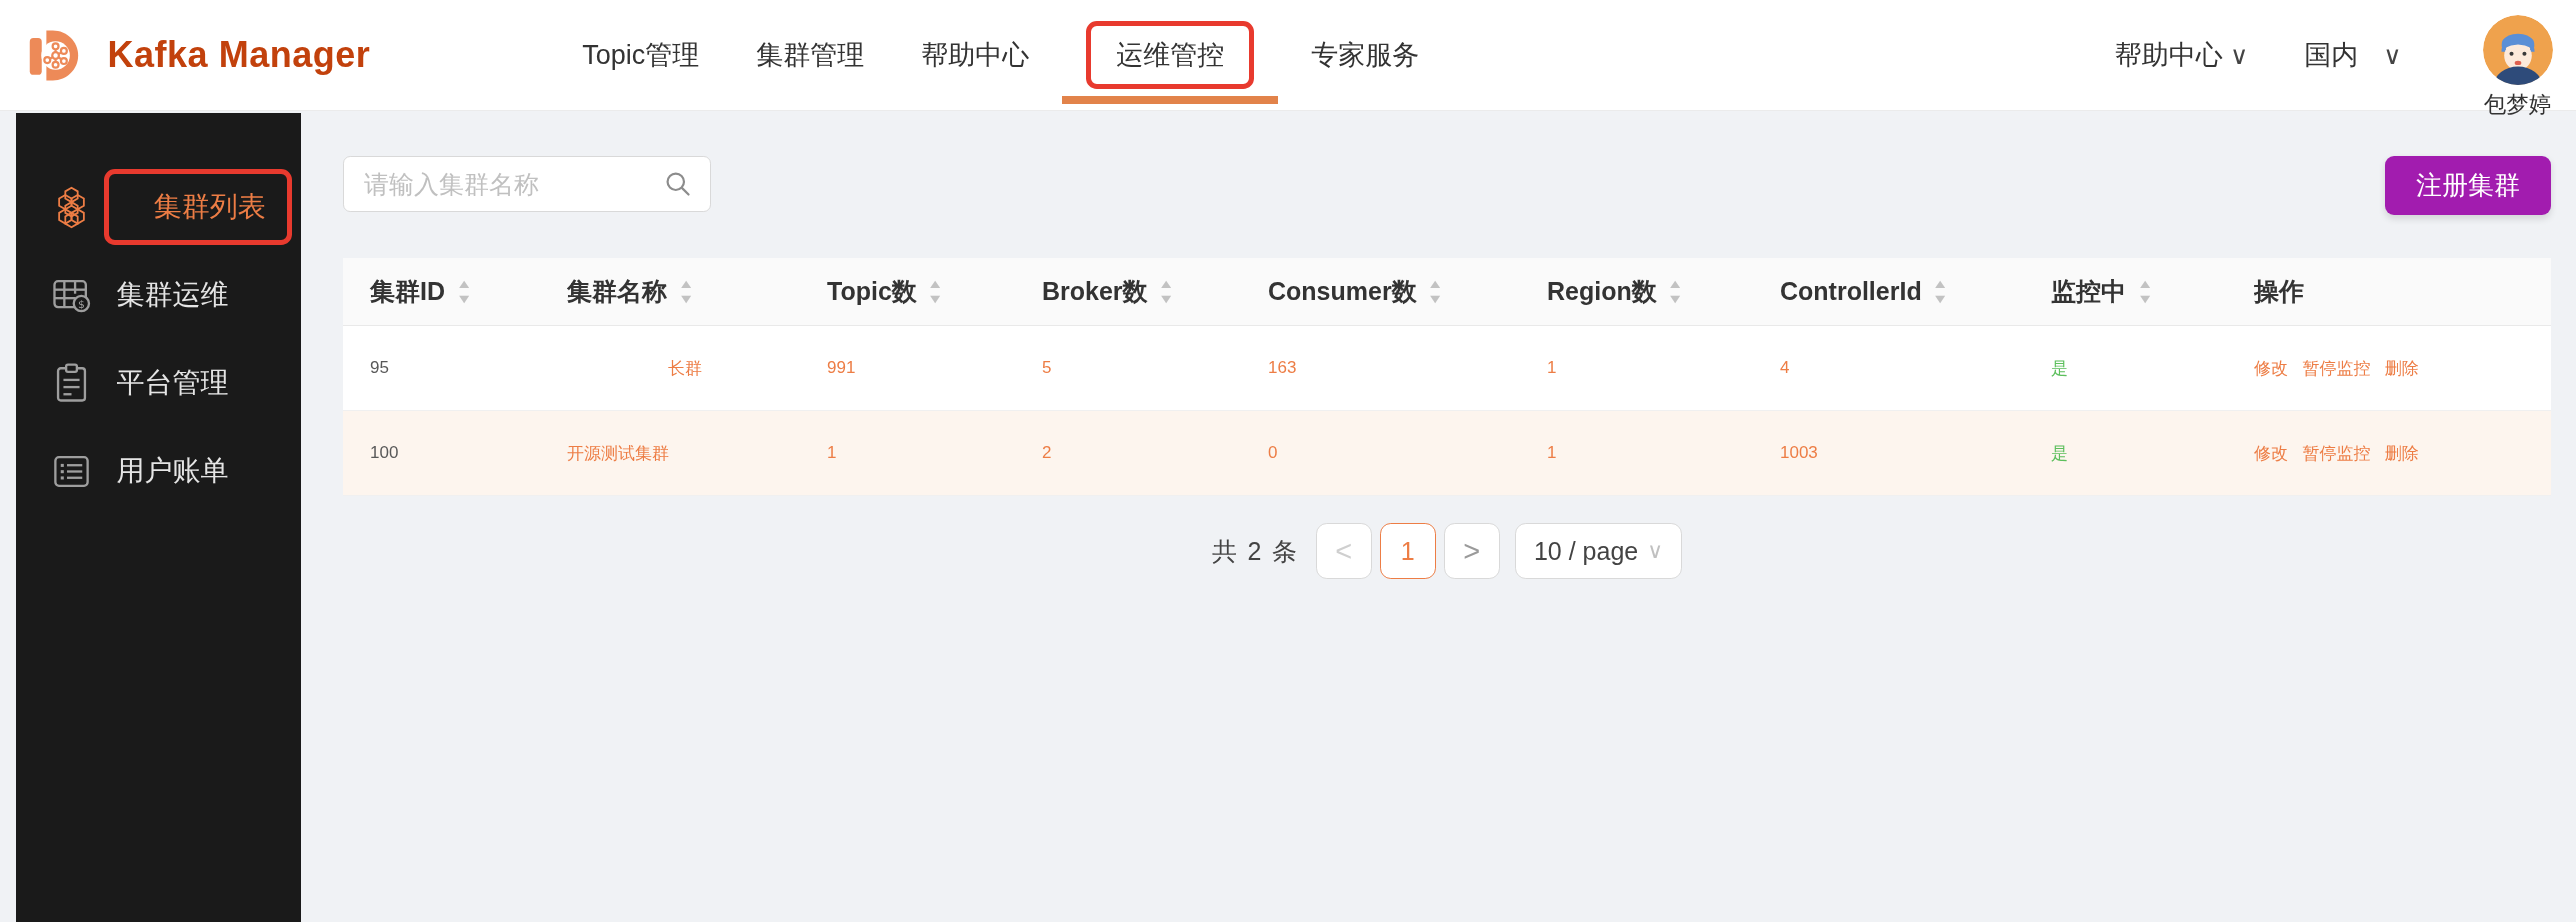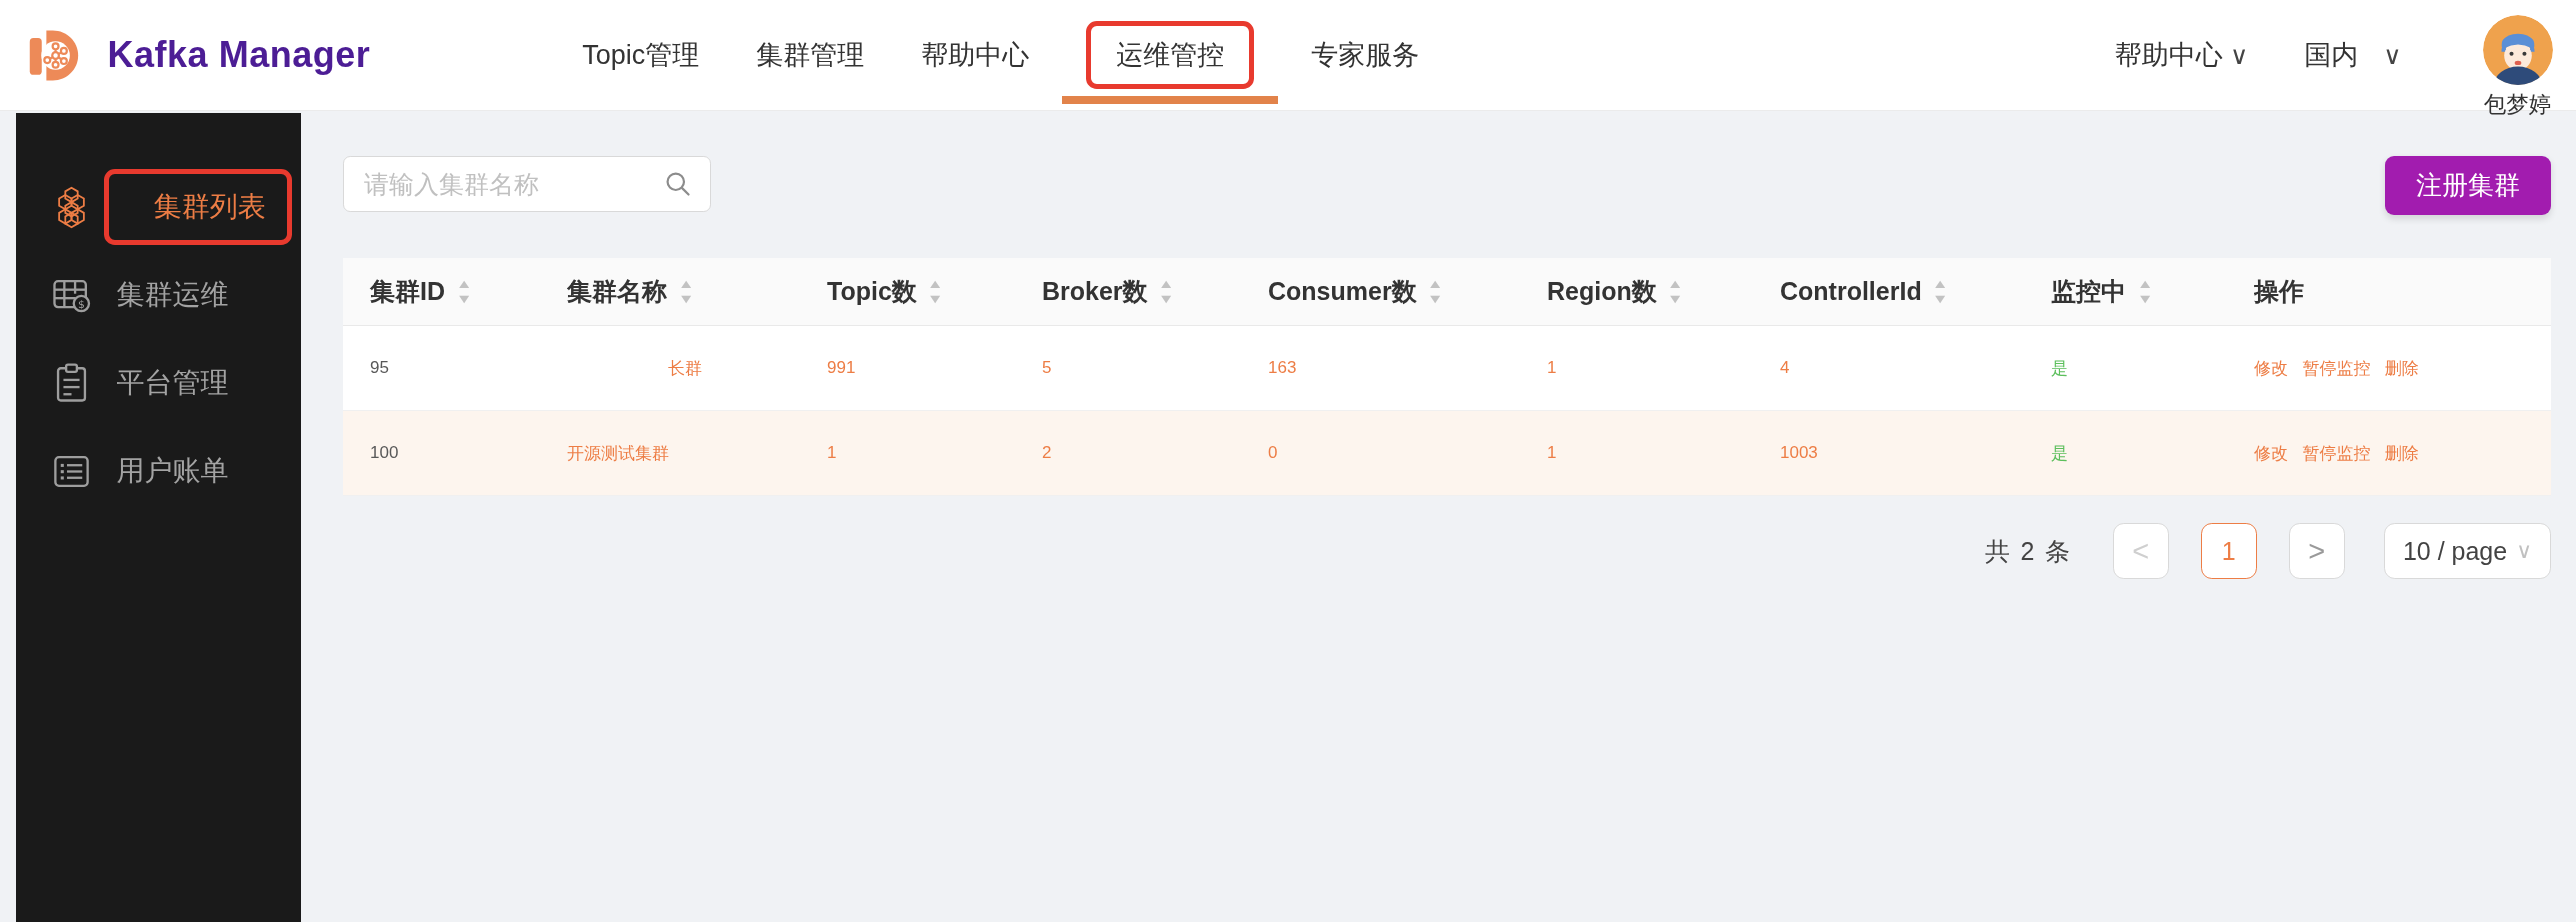--- a/index.html
+++ b/index.html
@@ -5,41 +5,41 @@
   * { box-sizing: border-box; margin: 0; padding: 0; }
   html,body { width:2576px; height:923px; overflow:hidden;
     font-family:"Liberation Sans","DejaVu Sans",sans-serif; background:#f0f2f5; }
 
   
   .header { position:absolute; top:0; left:0; width:2576px; height:111px;
     background:#fff; border-bottom:1.8px solid #ebebeb; display:flex; align-items:center;
     padding-left:27px; z-index:5; }
   .brand { display:flex; align-items:center; }
   .logo { width:59px; height:59px; }
-  .brand-title { font-size:36px; font-weight:700; color:#4c1d95; margin-left:21.6px; letter-spacing:0.5px; }
+  .brand-title { font-size:36px; font-weight:700; color:#c2410c; margin-left:21.6px; letter-spacing:0.5px; }
   .nav { display:flex; align-items:center; margin-left:212px; gap:57px; }
   .nav-item { font-size:27px; color:#333; cursor:pointer; white-space:nowrap; position:relative; }
   .nav-item.boxed { border:5.4px solid #E83A2E; border-radius:10.8px; padding:10.8px 25px; }
   .nav-underline { position:absolute; left:50%; transform:translateX(-50%); bottom:-20px;
     width:216px; height:8px; background:#E2834A; }
   .header-right { margin-left:auto; display:flex; align-items:center; padding-right:23.4px; }
   .hdr-drop { display:flex; align-items:center; font-size:27px; color:#333; cursor:pointer;justify-content:space-between; }
   .hdr-drop .chev { color:#444; font-size:25px; margin-left:7.2px; }
   .help-drop { margin-right:56px; }
   .region-drop .chev { margin-left:25px; }
   .user-block { display:flex; flex-direction:column; align-items:center; margin-left:81px; margin-top:25px; }
   .avatar { width:70px; height:70px; border-radius:50%; overflow:hidden; }
   .username { font-size:22.5px; color:#333; margin-top:3.6px; }
 
   
   .sidebar { position:absolute; top:113px; left:16px; width:301px; height:810px;
     background:#1a1a1a; padding-top:50px; }
   .side-item { height:88px; display:flex; align-items:center; padding-left:34px; cursor:pointer; }
   .side-item .s-icon { width:43px; height:43px; flex:0 0 43px; }
-  .side-label { font-size:28px; color:#a3a3a3; margin-left:23.4px; white-space:nowrap; }
+  .side-label { font-size:28px; color:#e5e5e5; margin-left:23.4px; white-space:nowrap; }
   .side-item.active .side-label { color:#ED7D45; }
   .side-box { border:5.4px solid #E83A2E; border-radius:10.8px; padding:14.4px 21.6px; margin-left:10.8px; }
 
   
   .main { position:absolute; top:113px; left:301px; width:2275px; height:810px;
     background:#f0f2f5; padding:43px 25px 0 42px; }
   .toolbar { display:flex; align-items:flex-start; justify-content:space-between; margin-bottom:43px; }
   .search-box { width:368px; height:56px; background:#fff; border:1.8px solid #d9d9d9;
     border-radius:7.2px; display:flex; align-items:center; padding:0 16px 0 20px; }
   .search-box input { flex:1; border:none; outline:none; font-size:25px; color:#333;
@@ -64,21 +64,21 @@
   .sorter i { font-style:normal; font-size:12.6px; color:#c2c2c2; transform:scaleX(1.35); line-height:1.15; }
   .val-id { color:#595959; }
   .val-orange { color:#ED7D45; }
   .val-green { color:#5CBF5C; }
   .name-link { color:#ED7D45; cursor:pointer; }
   .indent { padding-left:101px; }
   .actions { display:flex; gap:14.4px; }
   .action-link { color:#ED7D45; cursor:pointer; }
 
   
-  .pagination { display:flex; align-items:center; justify-content:flex-end; margin-top:27px; gap:32px; }
+  .pagination { display:flex; align-items:center; justify-content:center; margin-top:27px; gap:8px; }
   .pg-total { font-size:25px; color:#434343; margin-right:9px; letter-spacing:1.8px; }
   .pg-btn { width:56px; height:56px; background:#fff; border:1.8px solid #d9d9d9; border-radius:10.8px;
     font-size:29px; display:flex; align-items:center; justify-content:center; cursor:pointer;
     font-family:inherit; }
   .pg-prev { color:#cfcfcf; }
   .pg-next { color:#9a9a9a; }
   .pg-page { color:#ED7D45; border-color:#ED7D45; font-size:25px; }
   .pg-size { height:56px; background:#fff; border:1.8px solid #d9d9d9; border-radius:10.8px;
     display:flex; align-items:center; padding:0 18px; margin-left:7.2px; cursor:pointer; }
   .pg-size-label { font-size:25px; color:#434343; }

